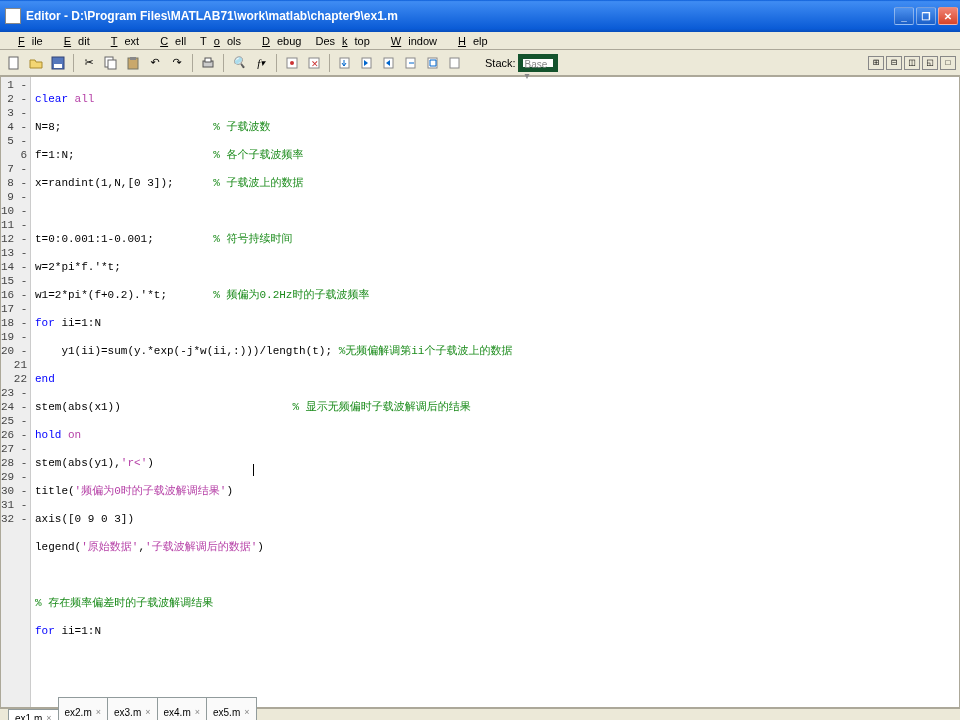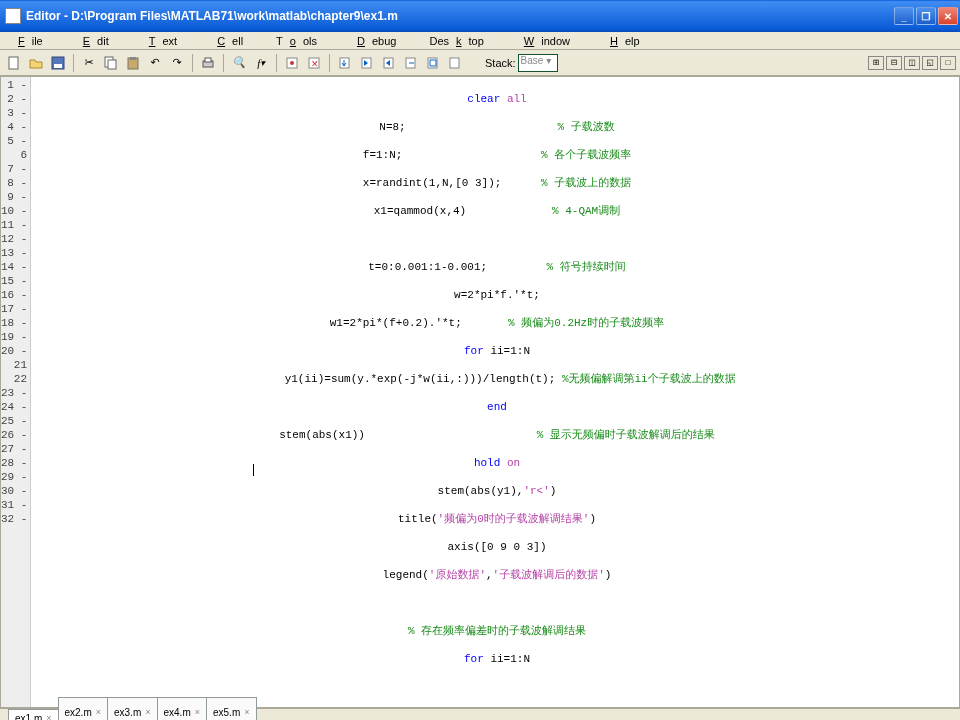--- a/index.html
+++ b/index.html
@@ -6,37 +6,37 @@
 body { font-family:"Microsoft Sans Serif",Tahoma,sans-serif; font-size:11px; background:#ece9d8; width:960px; height:720px; overflow:hidden; position:relative; }
 
 .titlebar { height:32px; background:linear-gradient(to bottom,#0a5bd6,#3f8cf3 5%,#0a5bd6 90%,#084dbb); display:flex; align-items:center; padding:0 2px; color:#fff; font-weight:bold; }
 .titlebar .icon { width:16px; height:16px; margin:0 3px; background:#fff; display:inline-block; border:1px solid #888; }
 .title-text { flex:1; padding-left:2px; font-size:12px; }
 .win-btns { display:flex; gap:2px; }
 .win-btn { width:20px; height:18px; border-radius:2px; display:flex; align-items:center; justify-content:center; font-size:10px; font-weight:bold; font-family:Arial; border:1px solid rgba(255,255,255,0.4); }
 .win-min,.win-max { background:linear-gradient(#4f93ef,#1a5fc9); color:#fff; }
 .win-close { background:linear-gradient(#f08475,#d6442a); color:#fff; }
 
-.menubar { height:18px; background:#ece9d8; border-bottom:1px solid #aca899; display:flex; align-items:center; padding-left:4px; font-size:11px;gap:19px; }
+.menubar { height:18px; background:#ece9d8; border-bottom:1px solid #aca899; display:flex; align-items:center; padding-left:4px; font-size:11px; }
 .menubar span { padding:1px 7px; cursor:default; }
 .menu-letter { text-decoration:underline; }
 
 .toolbar { height:26px; background:#ece9d8; border-bottom:1px solid #aca899; display:flex; align-items:center; padding:0 4px; gap:2px; }
 .tbtn { width:20px; height:20px; border:1px solid transparent; display:flex; align-items:center; justify-content:center; font-size:11px; cursor:default; }
 .tsep { width:1px; height:18px; background:#aca899; margin:0 3px; }
 .stack-label { margin-left:18px; font-size:11px; }
-.stack-sel { width:40px; height:18px; border:1px solid #14532d; background:#fff; font-size:10px; padding:0 2px; color:#888; }
+.stack-sel { width:40px; height:18px; border:5px solid #14532d; background:#fff; font-size:10px; padding:0 2px; color:#888; }
 .tool-right { margin-left:auto; display:flex; gap:2px; }
 .tool-right .tbtn { border:1px solid #888; width:16px; height:14px; font-size:8px; }
 
 .editor-wrap { display:flex; height:632px; background:#fff; border:1px solid #aca899; margin:0; }
 .gutter { width:30px; background:#eeeeee; border-right:1px solid #ccc; padding-top:1px; }
 .gln { height:14px; line-height:14px; text-align:right; padding-right:3px; font-family:"Courier New",monospace; font-size:11px; color:#444; white-space:nowrap; }
 .code { flex:1; padding:1px 0 0 4px; font-family:"Courier New",monospace; font-size:11px; line-height:14px; white-space:pre; position:relative; }
-.cline { height:14px;text-align:center; }
+.cline { height:14px; }
 .kw { color:#0000ff; }
 .cm { color:#1a8b1a; }
 .st { color:#b53fa6; }
 .cursor { display:inline-block; width:1px; height:12px; background:#000; vertical-align:middle; position:absolute; left:222px; top:387px; }
 
 .tabs { height:18px; background:#ece9d8; display:flex; align-items:flex-end; padding-left:8px; border-top:1px solid #aca899; }
 .tab { height:29px; border:1px solid #919b9c; border-bottom:none; background:#fafafa; padding:1px 6px; margin-right:-1px; font-size:10px; display:flex; align-items:center; gap:4px; cursor:default; }
 .tab.active { background:#fff; height:17px; }
 .tab .x { font-size:9px; color:#888; }
 
@@ -207,21 +207,20 @@
     <div class="gln">29 -</div>
     <div class="gln">30 -</div>
     <div class="gln">31 -</div>
     <div class="gln">32 -</div>
   </div>
   <div class="code">
 <div class="cline"><span class="kw">clear </span><span class="st">all</span></div>
 <div class="cline"><span>N=8;</span><span>                       </span><span class="cm">% 子载波数</span></div>
 <div class="cline"><span>f=1:N;</span><span>                     </span><span class="cm">% 各个子载波频率</span></div>
 <div class="cline"><span>x=randint(1,N,[0 3]);</span><span>      </span><span class="cm">% 子载波上的数据</span></div>
-<div class="cline"><span>x1=qammod(x,4)</span><span>             </span><span class="cm">% 4-QAM调制</span></div>
 <div class="cline"></div>
 <div class="cline"><span>t=0:0.001:1-0.001;</span><span>         </span><span class="cm">% 符号持续时间</span></div>
 <div class="cline"><span>w=2*pi*f.'*t;</span></div>
 <div class="cline"><span>w1=2*pi*(f+0.2).'*t;</span><span>       </span><span class="cm">% 频偏为0.2Hz时的子载波频率</span></div>
 <div class="cline"><span class="kw">for </span><span>ii=1:N</span></div>
 <div class="cline"><span>    y1(ii)=sum(y.*exp(-j*w(ii,:)))/length(t); </span><span class="cm">%无频偏解调第ii个子载波上的数据</span></div>
 <div class="cline"><span class="kw">end</span></div>
 <div class="cline"><span>stem(abs(x1))</span><span>                          </span><span class="cm">% 显示无频偏时子载波解调后的结果</span></div>
 <div class="cline"><span class="kw">hold </span><span class="st">on</span></div>
 <div class="cline"><span>stem(abs(y1),</span><span class="st">'r&lt;'</span><span>)</span></div>

